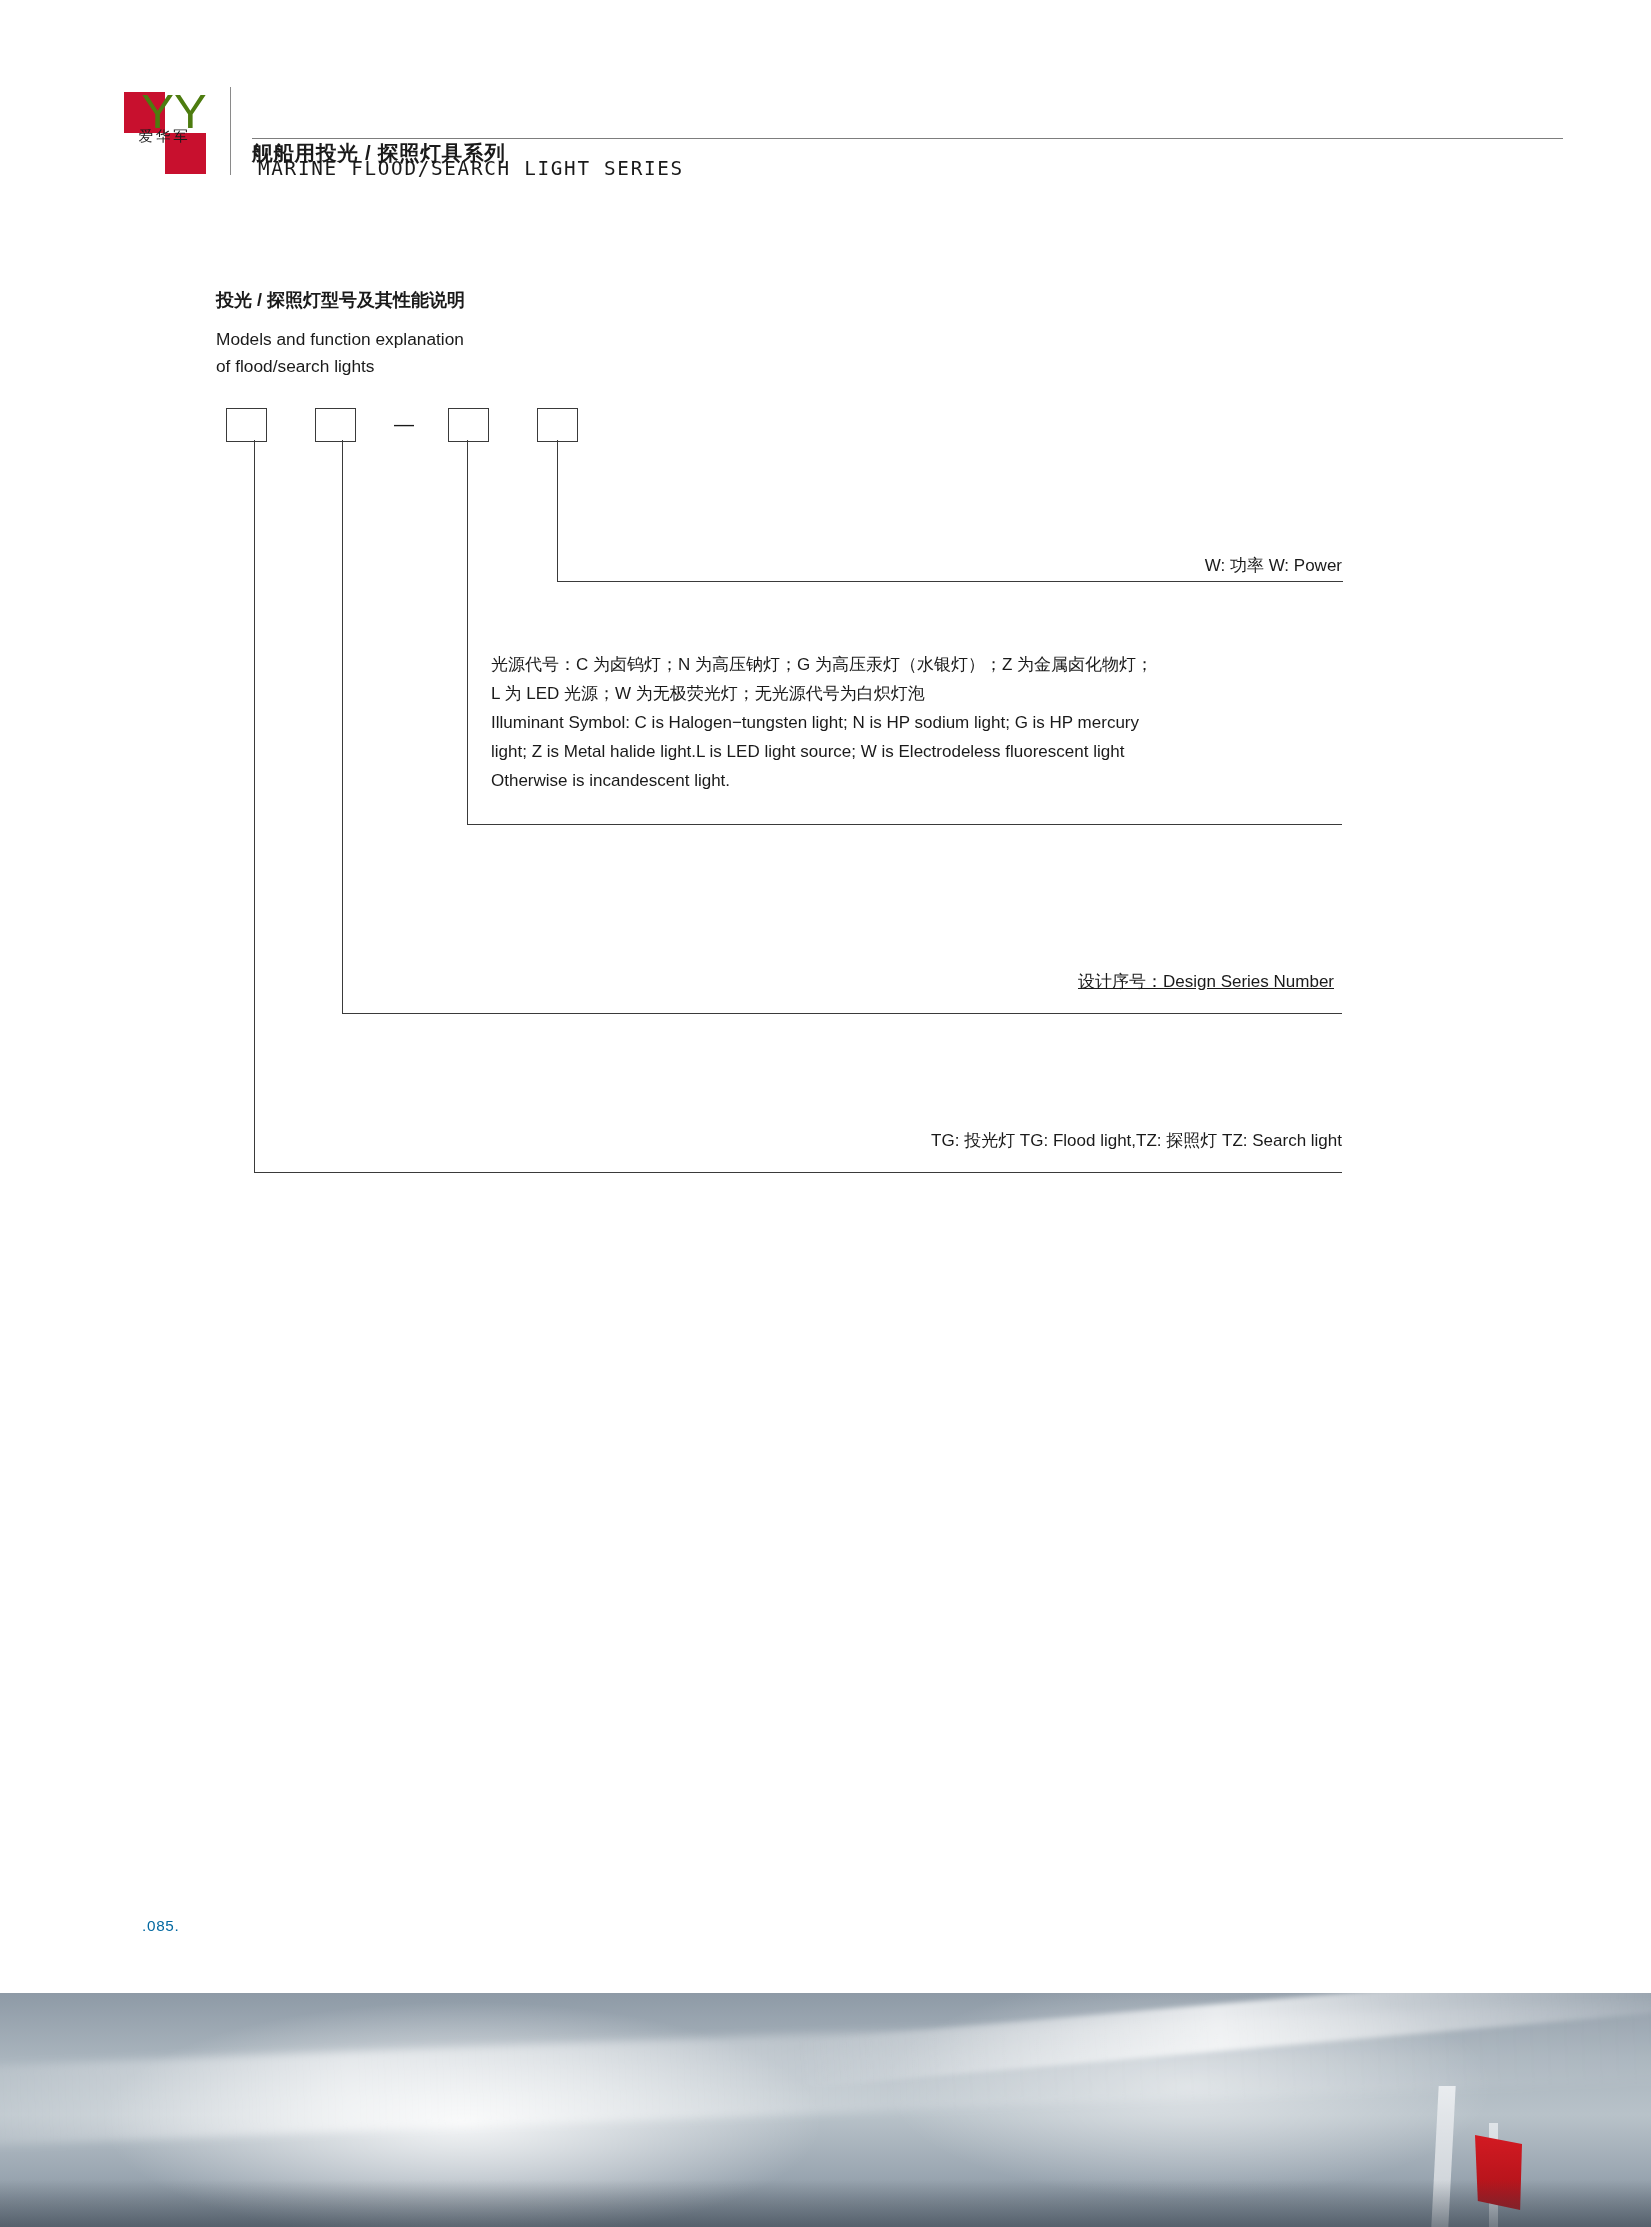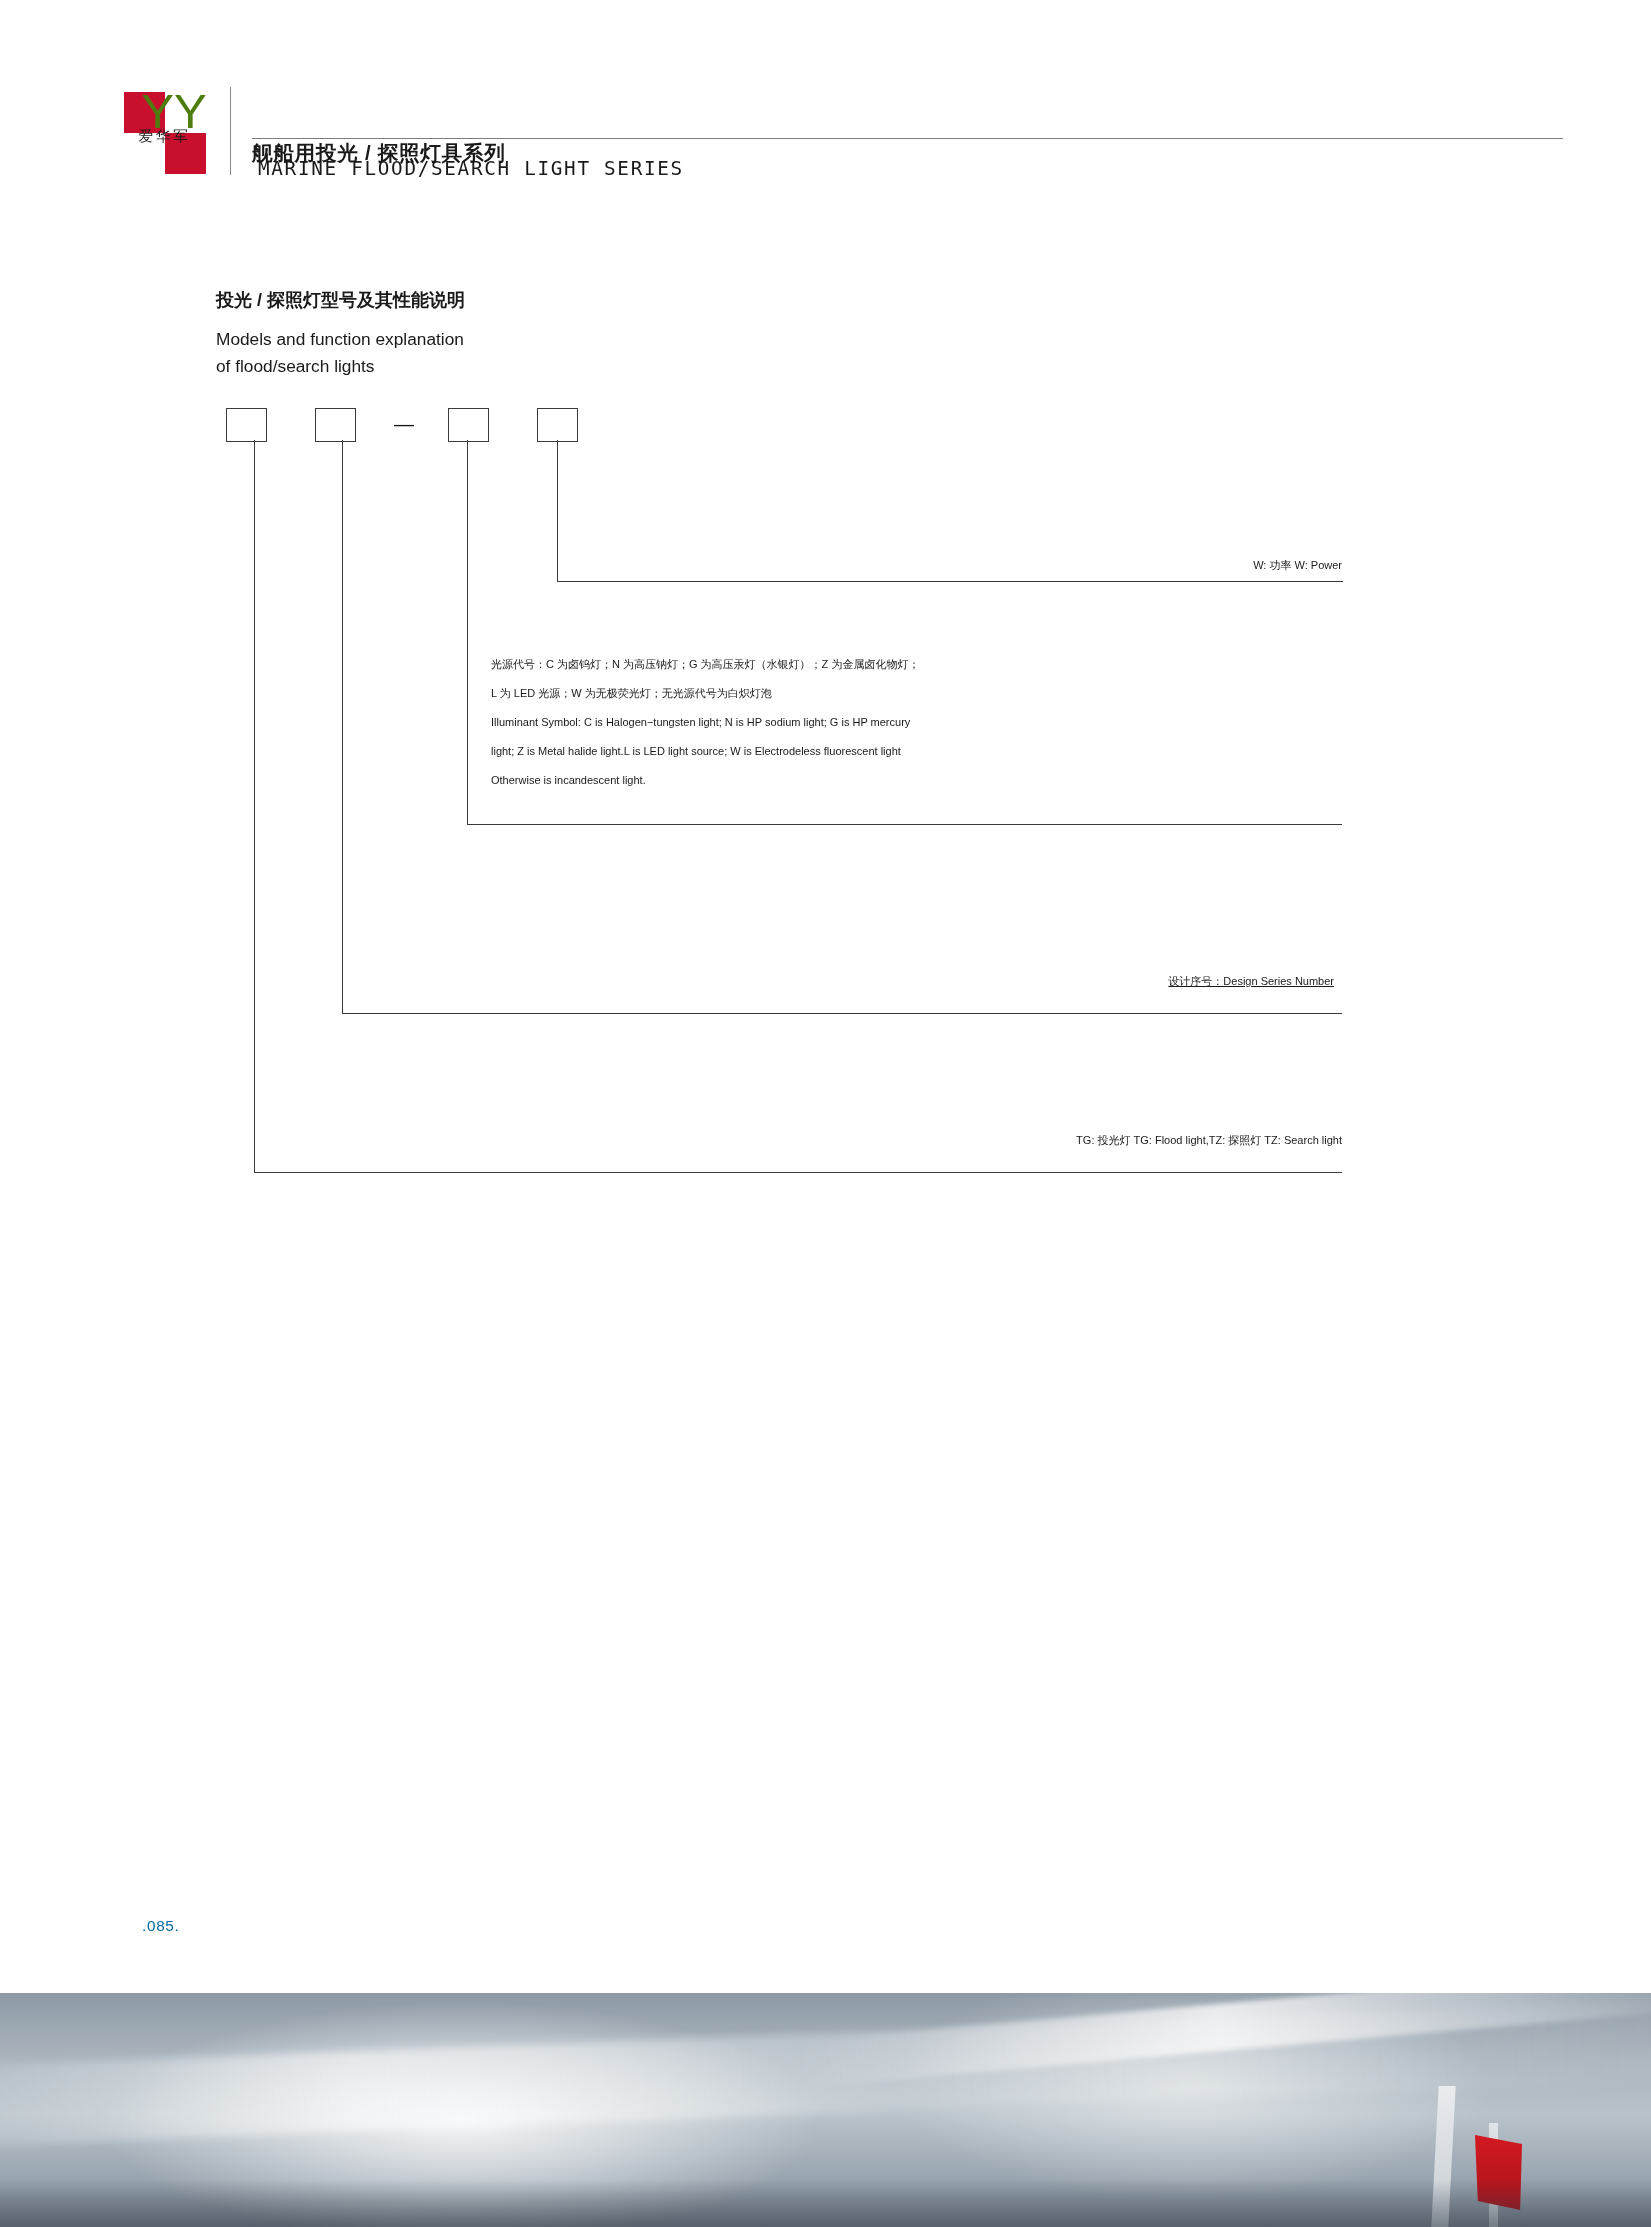--- a/index.html
+++ b/index.html
@@ -140,21 +140,21 @@
   }
 
   
   .ln { position: absolute; background: #3a3a3a; }
   .v { width: 1px; }
   .h { height: 1px; }
 
   
   .anno {
     position: absolute;
-    font-size: 11px;
+    font-size: 17px;
     line-height: 29px;
     color: #1a1a1a;
   }
   .anno.right { text-align: right; }
 
   
   .page-num {
     position: absolute;
     left: 142px;
     top: 1917px;

